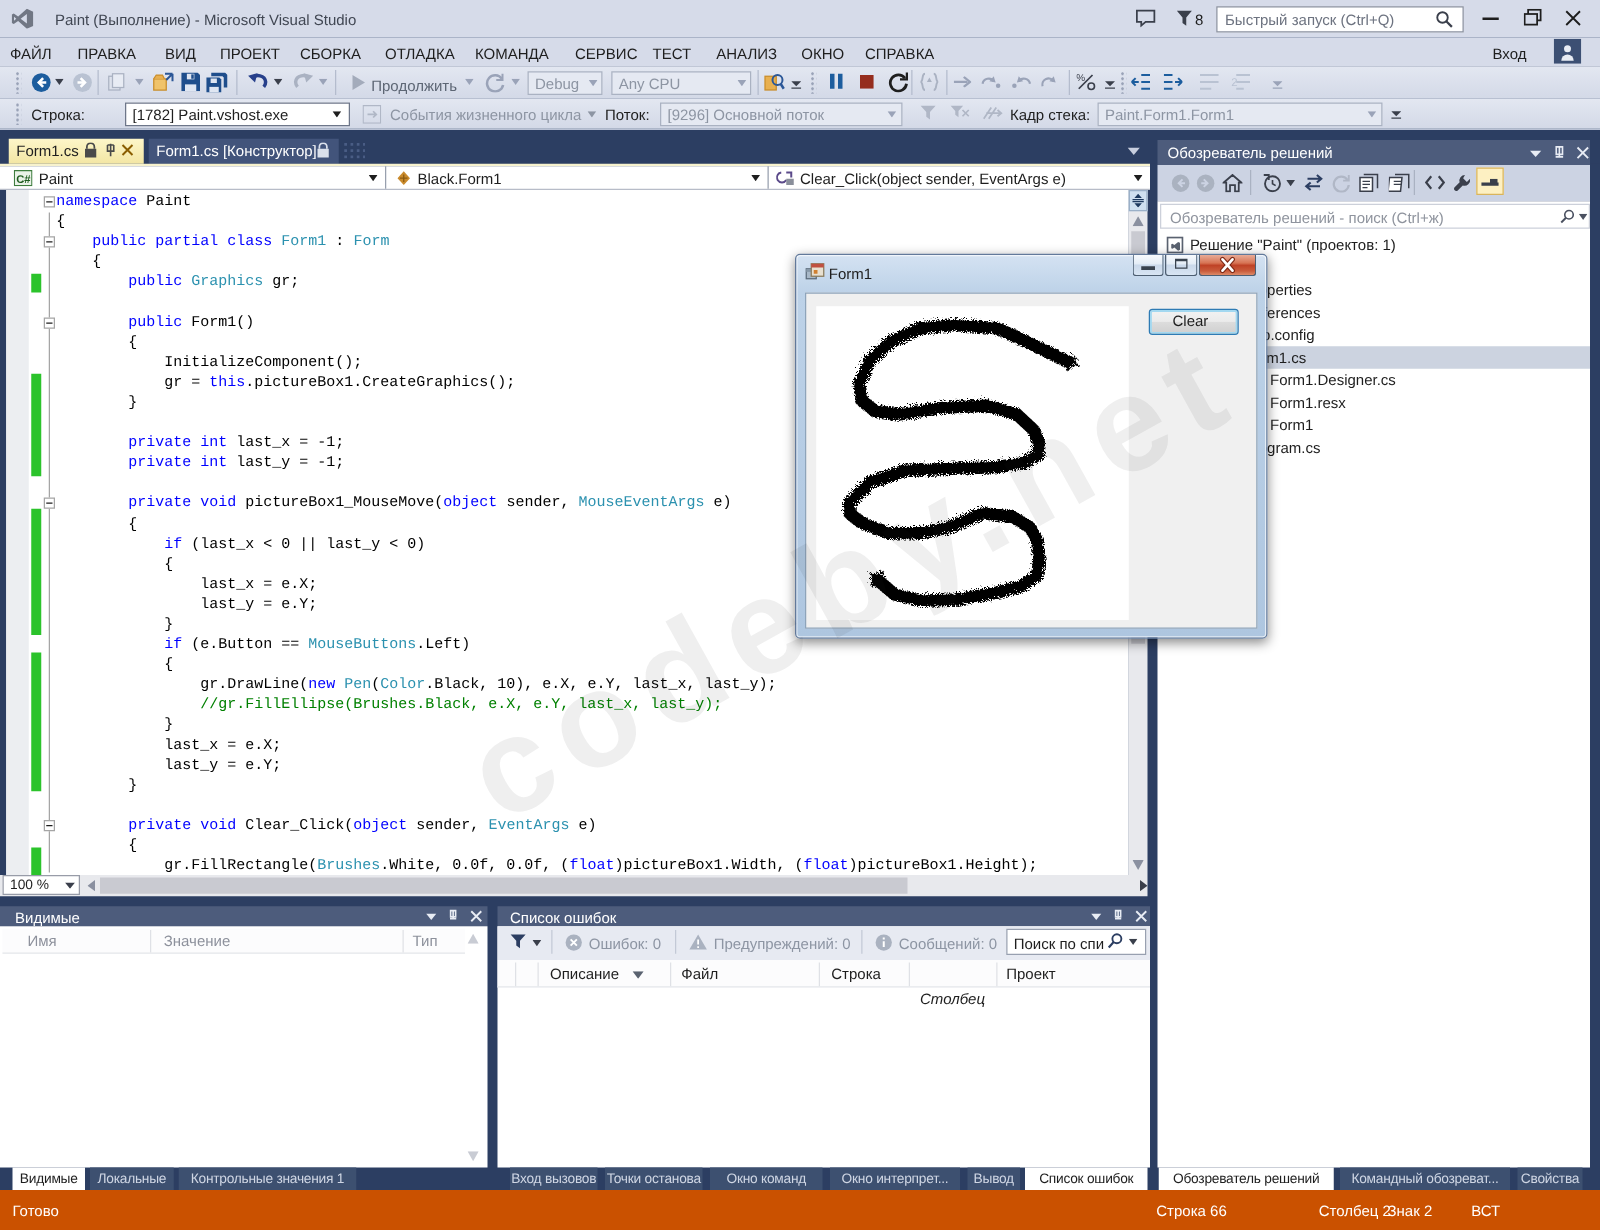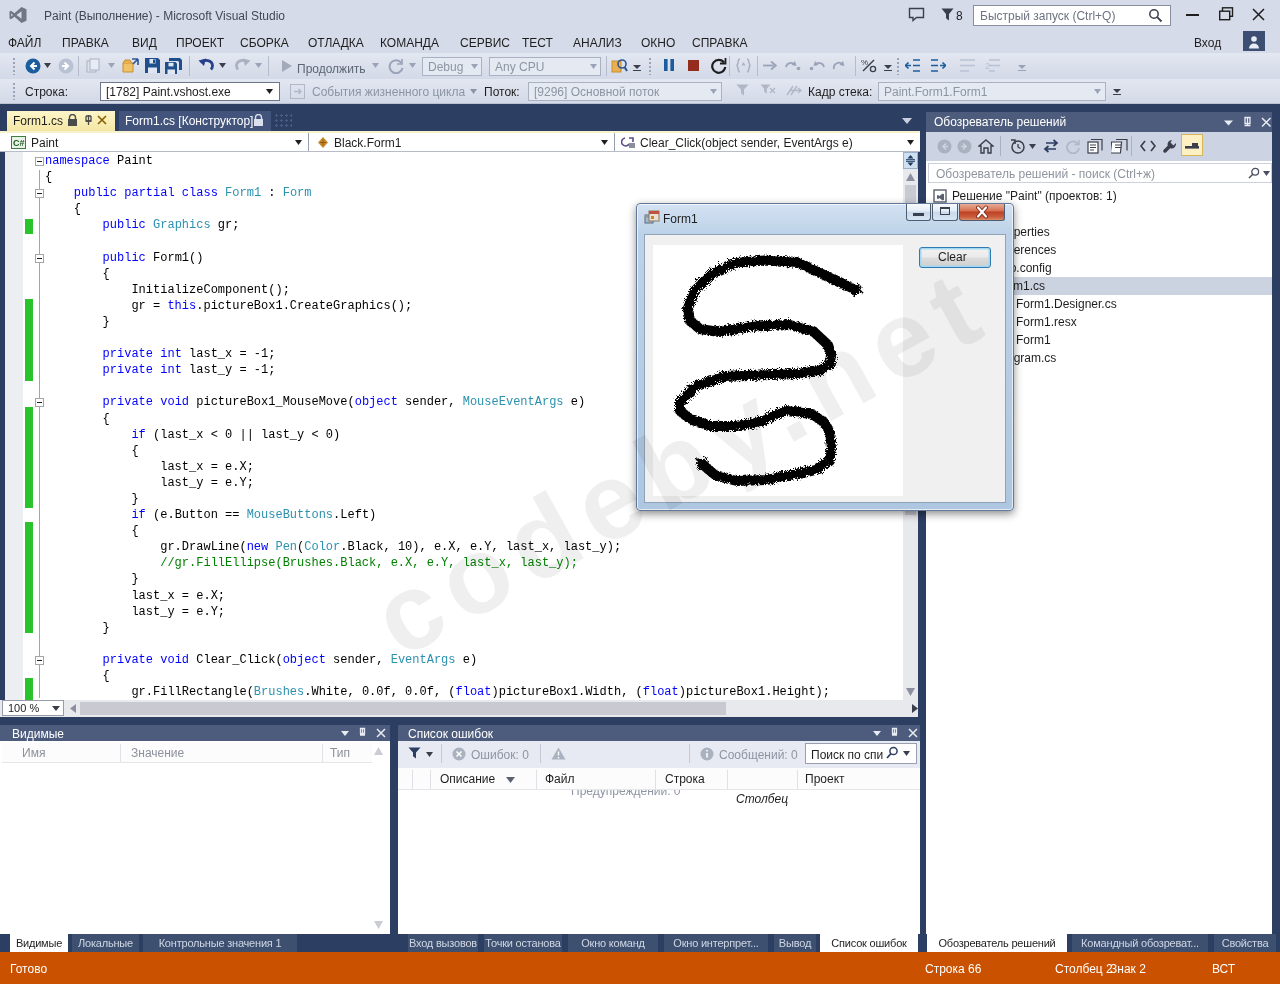--- a/index.html
+++ b/index.html
@@ -607,21 +607,21 @@
       </svg>
     </div>
  <div class="abs txt gray" style="left:471px;top:748px;">Ошибок: 0</div>
  <div class="abs" style="left:540px;top:744px;width:1px;height:19px;background:#c3c9d6;"></div>
  <div class="abs" style="left:551px;top:747px;">
       <svg width="15" height="13" viewBox="0 0 15 13">
         <path d="M7.5 0.5 L14.5 12.5 H0.5 Z" fill="#aab2c0"></path>
         <path d="M7.5 4.5 v4 M7.5 10 v1.4" stroke="#fff" stroke-width="1.4"></path>
       </svg>
     </div>
- <div class="abs txt gray" style="left:571px;top:748px;margin-top:36px;">Предупреждений: 0</div>
+ <div class="abs txt gray" style="left:571px;top:748px;">Предупреждений: 0</div>
  <div class="abs" style="left:689px;top:744px;width:1px;height:19px;background:#c3c9d6;"></div>
  <div class="abs" style="left:700px;top:747px;">
       <svg width="14" height="14" viewBox="0 0 14 14">
         <circle cx="7" cy="7" r="6.5" fill="#aab2c0"></circle>
         <path d="M7 6 v4.5 M7 3 v1.6" stroke="#fff" stroke-width="1.6"></path>
       </svg>
     </div>
  <div class="abs txt gray" style="left:719px;top:748px;">Сообщений: 0</div>
  <div class="abs" style="left:805px;top:743px;width:112px;height:21px;background:#ffffff;border:1px solid #98a0b0;"></div>
  <div class="abs txt" style="left:811px;top:748px;">Поиск по спи</div>
@@ -773,39 +773,39 @@
  <div class="abs txt" style="left:995px;top:279px;">Form1.cs</div>
  <div class="abs txt" style="left:1016px;top:297px;text-align:right;">Form1.Designer.cs</div>
  <div class="abs txt" style="left:1016px;top:315px;">Form1.resx</div>
  <div class="abs txt" style="left:1016px;top:333px;">Form1</div>
  <div class="abs txt" style="left:995px;top:351px;">Program.cs</div>
 </div>
 
 <div id="bottomtabs" style="font-size:11.5px;">
  <div class="abs txt tb" style="left:10px;width:58px;background:#ffffff;color:#1e1e1e;">Видимые</div>
  <div class="abs txt tb" style="left:72px;width:67px;">Локальные</div>
- <div class="abs txt tb" style="left:143px;width:154px;">Контрольные значения 1</div>
+ <div class="abs txt tb" style="left:143px;width:142px;">Контрольные значения 1</div>
  <div class="abs txt tb" style="left:408px;width:70px;">Вход вызовов</div>
  <div class="abs txt tb" style="left:484px;width:78px;">Точки останова</div>
  <div class="abs txt tb" style="left:568px;width:90px;">Окно команд</div>
  <div class="abs txt tb" style="left:664px;width:104px;">Окно интерпрет...</div>
  <div class="abs txt tb" style="left:774px;width:42px;">Вывод</div>
  <div class="abs txt tb" style="left:820px;width:98px;background:#ffffff;color:#1e1e1e;">Список ошибок</div>
  <div class="abs txt tb" style="left:927px;width:140px;background:#ffffff;color:#1e1e1e;">Обозреватель решений</div>
  <div class="abs txt tb" style="left:1072px;width:136px;">Командный обозреват...</div>
- <div class="abs txt tb" style="left:1214px;width:62px;">Свойства</div>
+ <div class="abs txt tb" style="left:1214px;width:52px;">Свойства</div>
 </div>
 <style>.tb{top:934px;height:18px;line-height:18px;text-align:center;background:#3d5070;color:#cfd6e4;font-size:11px;letter-spacing:-0.2px;overflow:hidden;}</style>
 
 <div class="abs" style="left:0;top:952px;width:1280px;height:32px;background:#ca5100;"></div>
 <div class="abs txt white" style="left:10px;top:962px;">Готово</div>
 <div class="abs txt white" style="left:925px;top:962px;">Строка 66</div>
 <div class="abs txt white" style="left:1055px;top:962px;">Столбец 2</div>
 <div class="abs txt white" style="left:1110px;top:962px;">Знак 2</div>
-<div class="abs txt white" style="left:1177px;top:962px;margin-left:35px;">ВСТ</div>
+<div class="abs txt white" style="left:1177px;top:962px;">ВСТ</div>
 
 <div id="form1win" class="abs" style="left:636px;top:203px;width:378px;height:308px;z-index:50;">
 
  <div class="abs" style="left:0;top:0;width:378px;height:308px;border-radius:4px;background:linear-gradient(#d4e2f2,#bdd2e8 30px,#aec6e0);border:1px solid #62799a;box-shadow:0 3px 9px rgba(0,0,0,0.45), inset 0 0 0 1px rgba(255,255,255,0.65);"></div>
 
  <div class="abs" style="left:8px;top:7px;">
       <svg width="16" height="16" viewBox="0 0 16 16">
         <rect x="1" y="5" width="8" height="8" fill="#a8b8c8" stroke="#5a6a7a"></rect>
         <rect x="1" y="5" width="8" height="2.5" fill="#8798a8"></rect>
         <rect x="5" y="1" width="10" height="10" fill="#e8e0d0" stroke="#8a7a5a"></rect>

